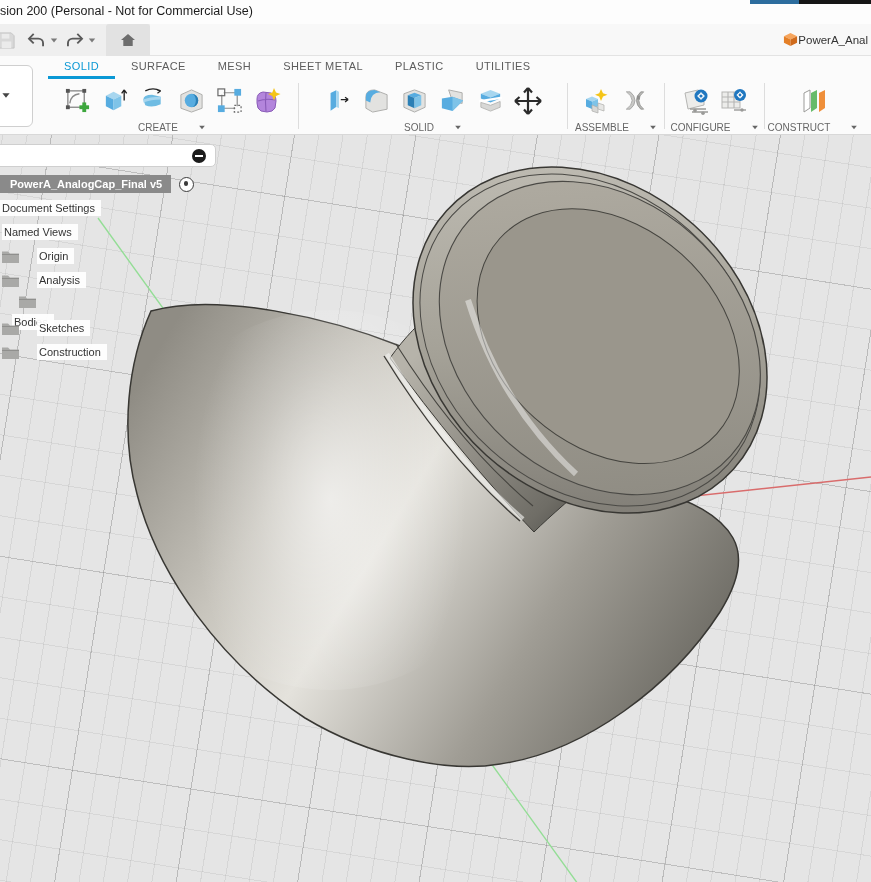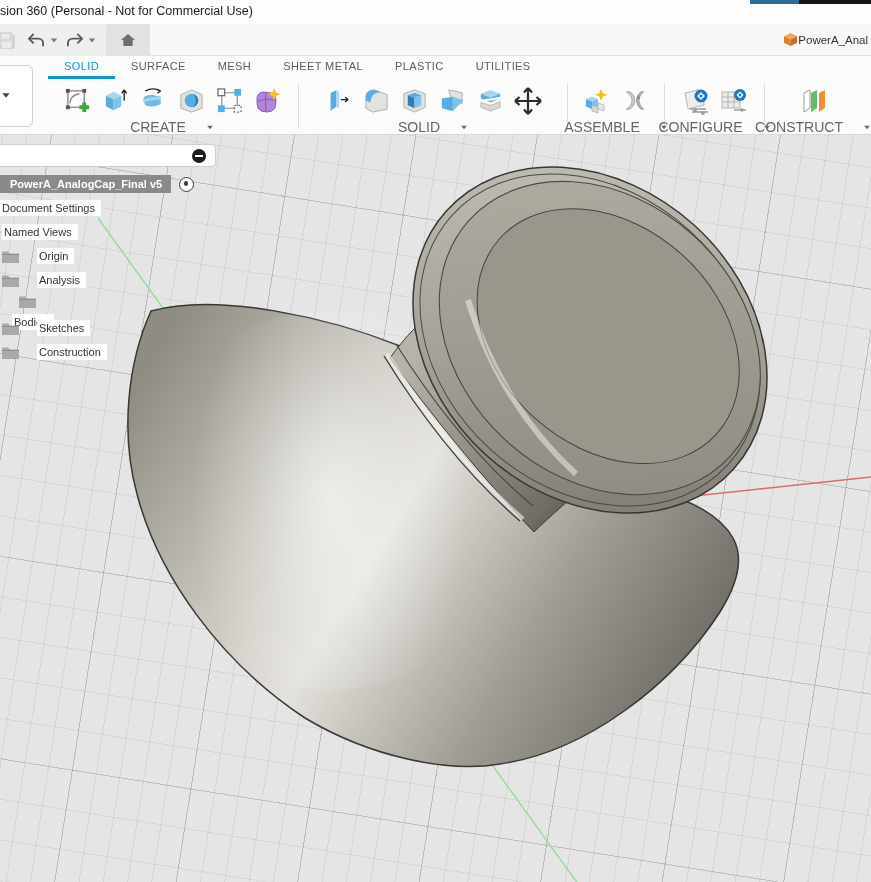--- a/index.html
+++ b/index.html
@@ -35,21 +35,21 @@
   .ribbon { position:absolute; left:0; top:79px; width:871px; height:56px; background:#fbfbfb; border-bottom:1px solid #d8d8d8; display:flex; }
   .rgroup { display:flex; flex-direction:column; align-items:center; padding-top:2px; }
   .g-create { width:252px; margin-left:46px; }
   .g-modify { width:268px; }
   .g-assemble { width:96px; }
   .g-configure { width:99px; }
   .g-construct { width:96px; }
   .rsep { width:1px; height:46px; background:#ddd; margin-top:4px; }
   .toolrow { display:flex; align-items:center; justify-content:center; height:40px; }
   .tool { width:38px; height:38px; display:flex; align-items:center; justify-content:center; border-radius:2px; }
-  .glabel { height:14px; display:flex; align-items:center; gap:20px; font-size:14px; color:#666; }
+  .glabel { height:14px; display:flex; align-items:center; gap:20px; font-size:10px; color:#666; }
   .glabel .caret { transform:scale(.7); border-top-color:#666; }
 
   
   .stub-panel { position:absolute; left:-8px; top:65px; width:41px; height:62px; background:#fff; border:1px solid #cfcfcf; border-radius:6px; }
   .stub-panel .caret { position:absolute; left:9px; top:27px; transform:scale(.9); border-top-color:#444; }
 
   
   .canvas { position:absolute; left:0; top:135px; width:871px; height:747px; overflow:hidden; background:#e5e5e5; }
   .grid { position:absolute; left:-250px; top:-250px; width:1500px; height:1350px; transform:rotate(9deg);
     background-image:
@@ -81,21 +81,21 @@
   .t-sketches { top:184px; left:0; }
   .t-construction { top:208px; left:0; }
   .brow .lbl-indent { margin-left:12px; }
 </style>
 </head>
 <body>
 
 <div id="app">
 
   <div class="titlebar">
-    <span class="title">sion 360 (Personal - Not for Commercial Use)</span>
+    <span class="title">sion 200 (Personal - Not for Commercial Use)</span>
     <div class="strip-blue"></div>
     <div class="strip-dark"></div>
   </div>
 
   <div class="qat">
     <div class="docstrip"></div>
     <div class="qbtn save">
       <svg width="19" height="19" viewBox="0 0 20 20">
         <path d="M2 2h13l3 3v13H2z" fill="#c6c6c6" stroke="#9f9f9f"></path>
         <rect x="5" y="11" width="10" height="7" fill="#e9e9e9"></rect>

